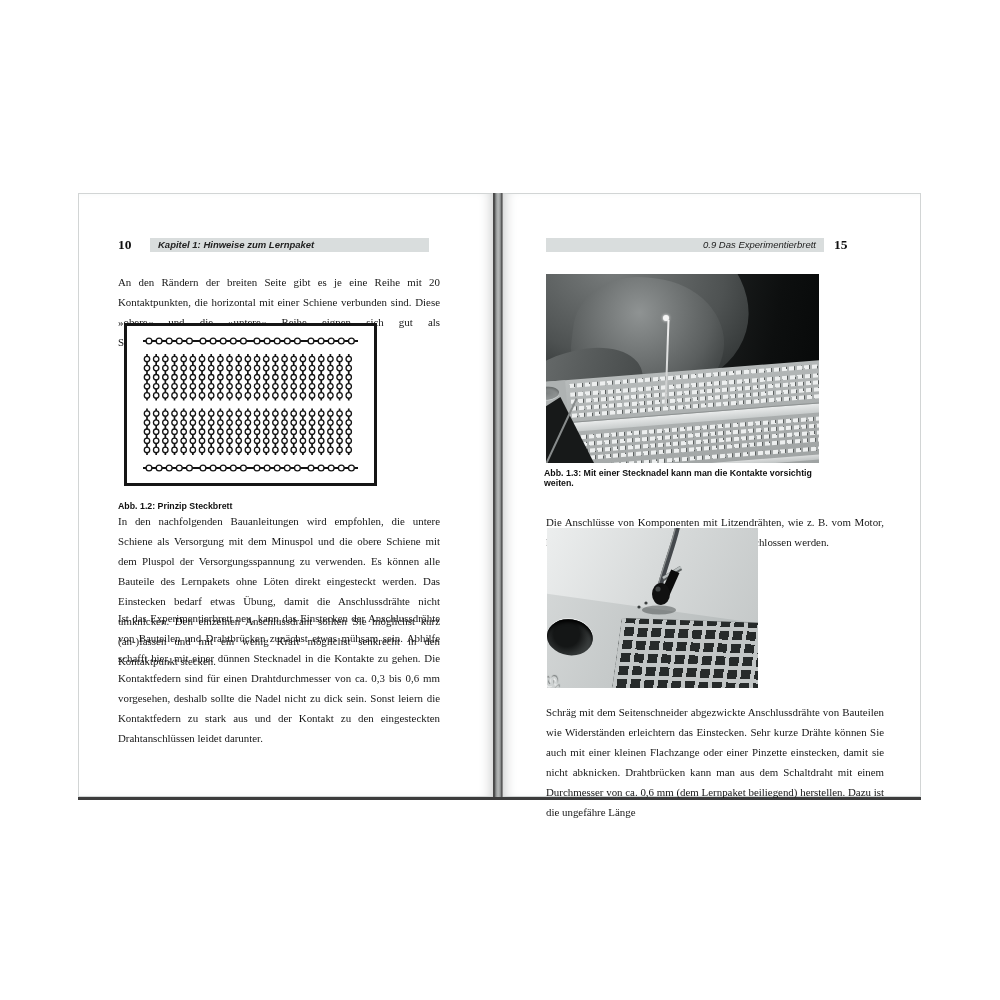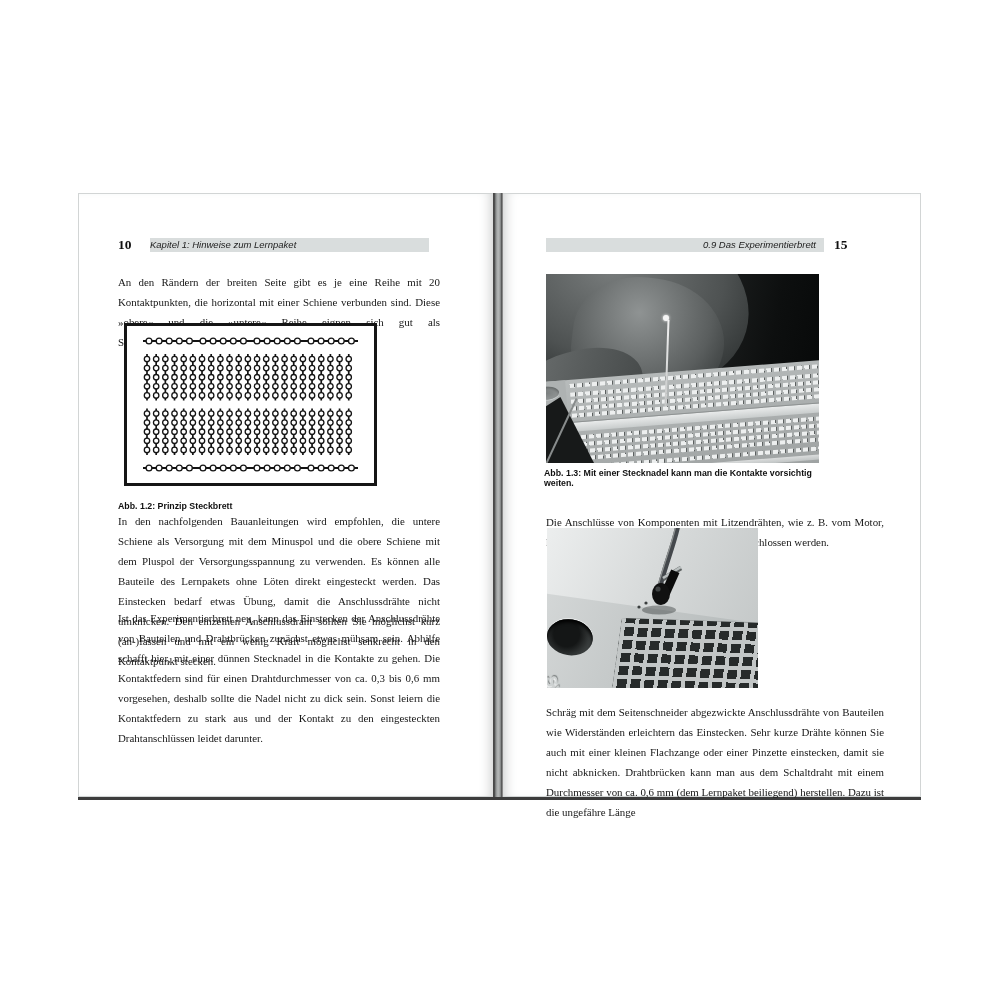--- a/index.html
+++ b/index.html
@@ -10,21 +10,21 @@
              box-shadow:inset -10px 0 14px -10px #b9bcbc;}
   .page-right{left:425px;width:418px;border:1px solid #d2d5d5;border-left:none;
               box-shadow:inset 10px 0 14px -10px #b9bcbc;}
   .spine{position:absolute;left:414px;top:0;width:11px;height:604px;
          background:linear-gradient(90deg,#e3e3e3 0%,#2e2e2e 16%,#8f9292 36%,#b7baba 55%,#9b9e9e 74%,#3b3b3b 92%,#ececec 100%);}
   .bottom-line{position:absolute;left:0;top:604px;width:843px;height:3px;background:#3c3c3c;}
 
   .pagenum{position:absolute;font:bold 13.5px "Liberation Serif",serif;color:#111;}
   .hbar{position:absolute;height:14px;background:#d9dddd;font:italic 9.5px "Liberation Sans",sans-serif;
         color:#222;line-height:14px;box-sizing:border-box;}
-  .hbar.lft{} .hbar.rgt{text-align:right;padding-right:8px;}
+  .hbar.lft{padding-left:8px;font-weight:bold;} .hbar.rgt{text-align:right;padding-right:8px;}
   .para{position:absolute;font-size:10.9px;line-height:20px;text-align:justify;color:#161616;}
   .figcap{position:absolute;font:bold 8.8px "Liberation Sans",sans-serif;color:#101010;}
 
   
   .figbox{position:absolute;left:45px;top:129px;width:253px;height:163px;border:3px solid #151515;
           box-sizing:border-box;background:#fff;}
   .figbox svg{display:block;width:100%;height:100%;}
   .bb-dot{fill:#fff;stroke:#141414;stroke-width:1.3px;}
 
   

